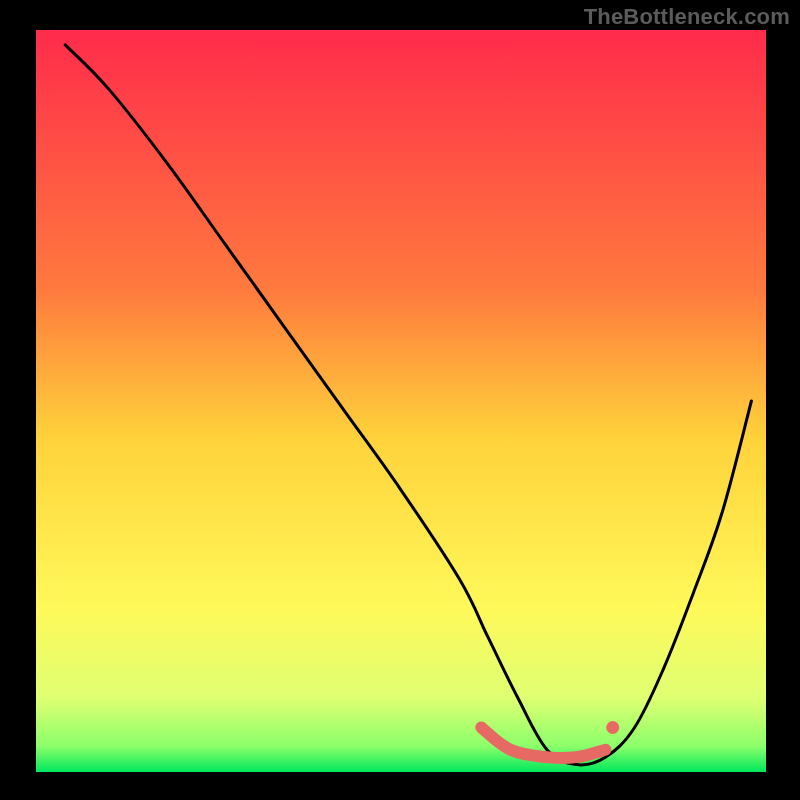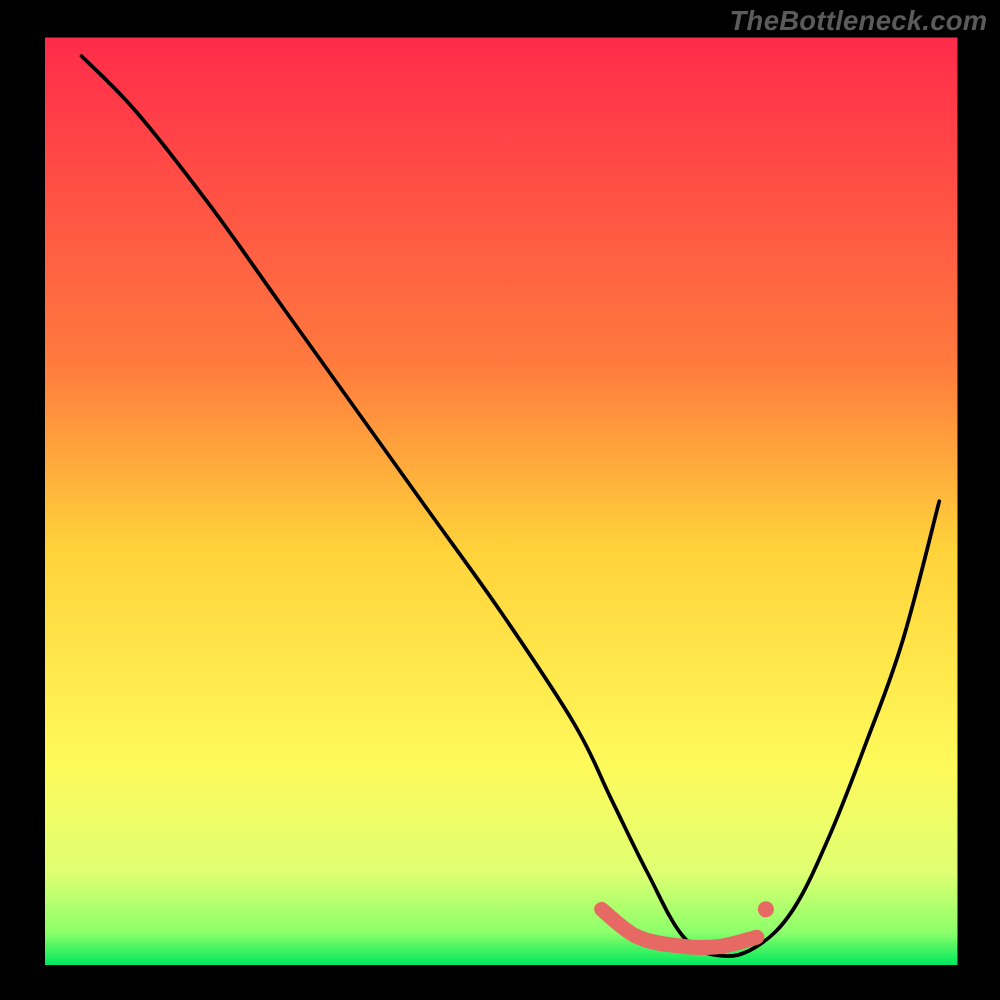--- a/index.html
+++ b/index.html
@@ -7,21 +7,20 @@
     padding: 0;
     width: 800px;
     height: 800px;
     background: #000;
     overflow: hidden;
   }
   .stage {
     position: relative;
     width: 800px;
     height: 772px;
-    font-style: italic;
   }
   .watermark {
     position: absolute;
     top: 4px;
     right: 10px;
     font-family: Arial, Helvetica, sans-serif;
     font-size: 22px;
     font-weight: bold;
     color: #5b5b5b;
     letter-spacing: 0.2px;

